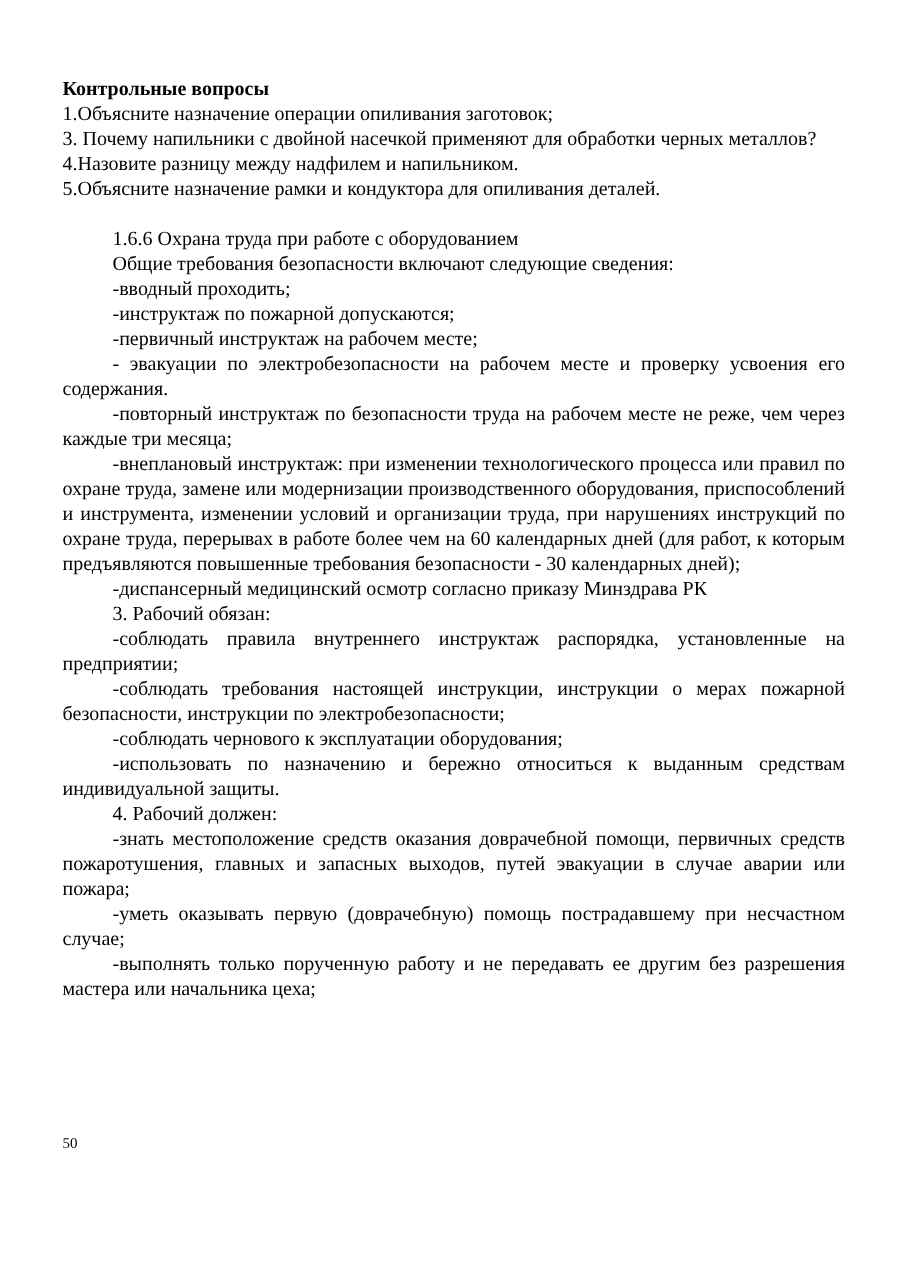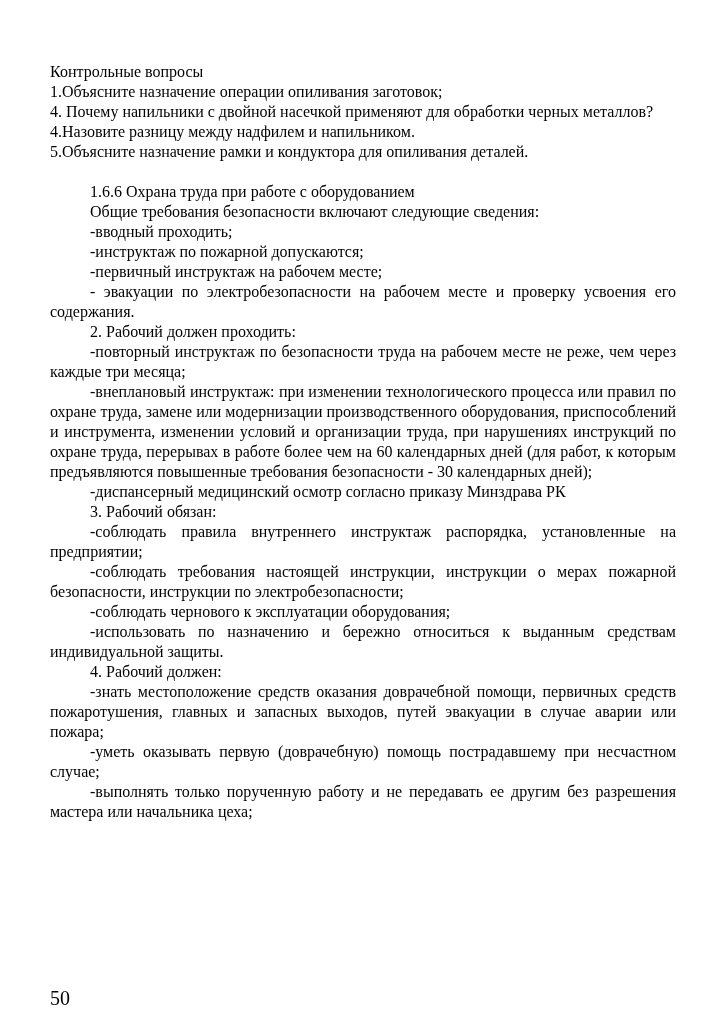--- a/index.html
+++ b/index.html
@@ -22,58 +22,57 @@
     left: 50px;
     width: 626px;
     font-size: 16px;
     line-height: 20px;
   }
   .content p {
     margin: 0;
     text-align: justify;
   }
   .heading {
-    font-weight: normal;
+    font-weight: bold;
     text-align: right;
   }
   .para {
     text-indent: 40px;
   }
   .block-gap {
     height: 20px;
   }
   .page-number {
     position: absolute;
     left: 50px;
-    top: 988px;
-    font-size: 20px;
+    top: 904px;
+    font-size: 12px;
     line-height: 20px;
   }
 </style>
 </head>
 <body>
 
 <div class="page">
   <div class="content">
 
     <p class="heading">Контрольные вопросы</p>
     <p>1.Объясните назначение операции опиливания заготовок;</p>
-    <p>4. Почему напильники с  двойной насечкой применяют для обработки черных металлов?</p>
+    <p>3. Почему напильники с  двойной насечкой применяют для обработки черных металлов?</p>
     <p>4.Назовите разницу между надфилем и напильником.</p>
     <p>5.Объясните назначение рамки и кондуктора для опиливания деталей.</p>
 
     <div class="block-gap"></div>
 
     <p class="para">1.6.6 Охрана труда при работе с оборудованием</p>
     <p class="para">Общие требования безопасности  включают следующие сведения:</p>
     <p class="para">-вводный проходить;</p>
     <p class="para">-инструктаж по пожарной допускаются;</p>
     <p class="para">-первичный инструктаж на рабочем месте;</p>
     <p class="para">- эвакуации по электробезопасности на рабочем месте и проверку усвоения его содержания.</p>
-    <p class="para">2. Рабочий должен проходить:</p>
     <p class="para">-повторный инструктаж по безопасности труда на рабочем месте не реже, чем через каждые три месяца;</p>
     <p class="para">-внеплановый инструктаж: при изменении технологического процесса или правил по охране труда, замене или модернизации производственного оборудования, приспособлений и инструмента, изменении условий и организации труда, при нарушениях инструкций по охране труда, перерывах в работе более чем на 60 календарных дней (для работ, к которым предъявляются повышенные требования безопасности - 30 календарных дней);</p>
     <p class="para">-диспансерный медицинский осмотр согласно приказу Минздрава РК</p>
     <p class="para">3. Рабочий обязан:</p>
     <p class="para">-соблюдать правила внутреннего инструктаж распорядка, установленные на предприятии;</p>
     <p class="para">-соблюдать требования настоящей инструкции, инструкции о мерах пожарной безопасности, инструкции по электробезопасности;</p>
     <p class="para">-соблюдать чернового к эксплуатации оборудования;</p>
     <p class="para">-использовать по назначению и бережно относиться к выданным средствам индивидуальной защиты.</p>
     <p class="para">4. Рабочий должен:</p>
     <p class="para">-знать местоположение средств оказания доврачебной помощи, первичных средств пожаротушения, главных и запасных выходов, путей эвакуации в случае аварии или пожара;</p>

